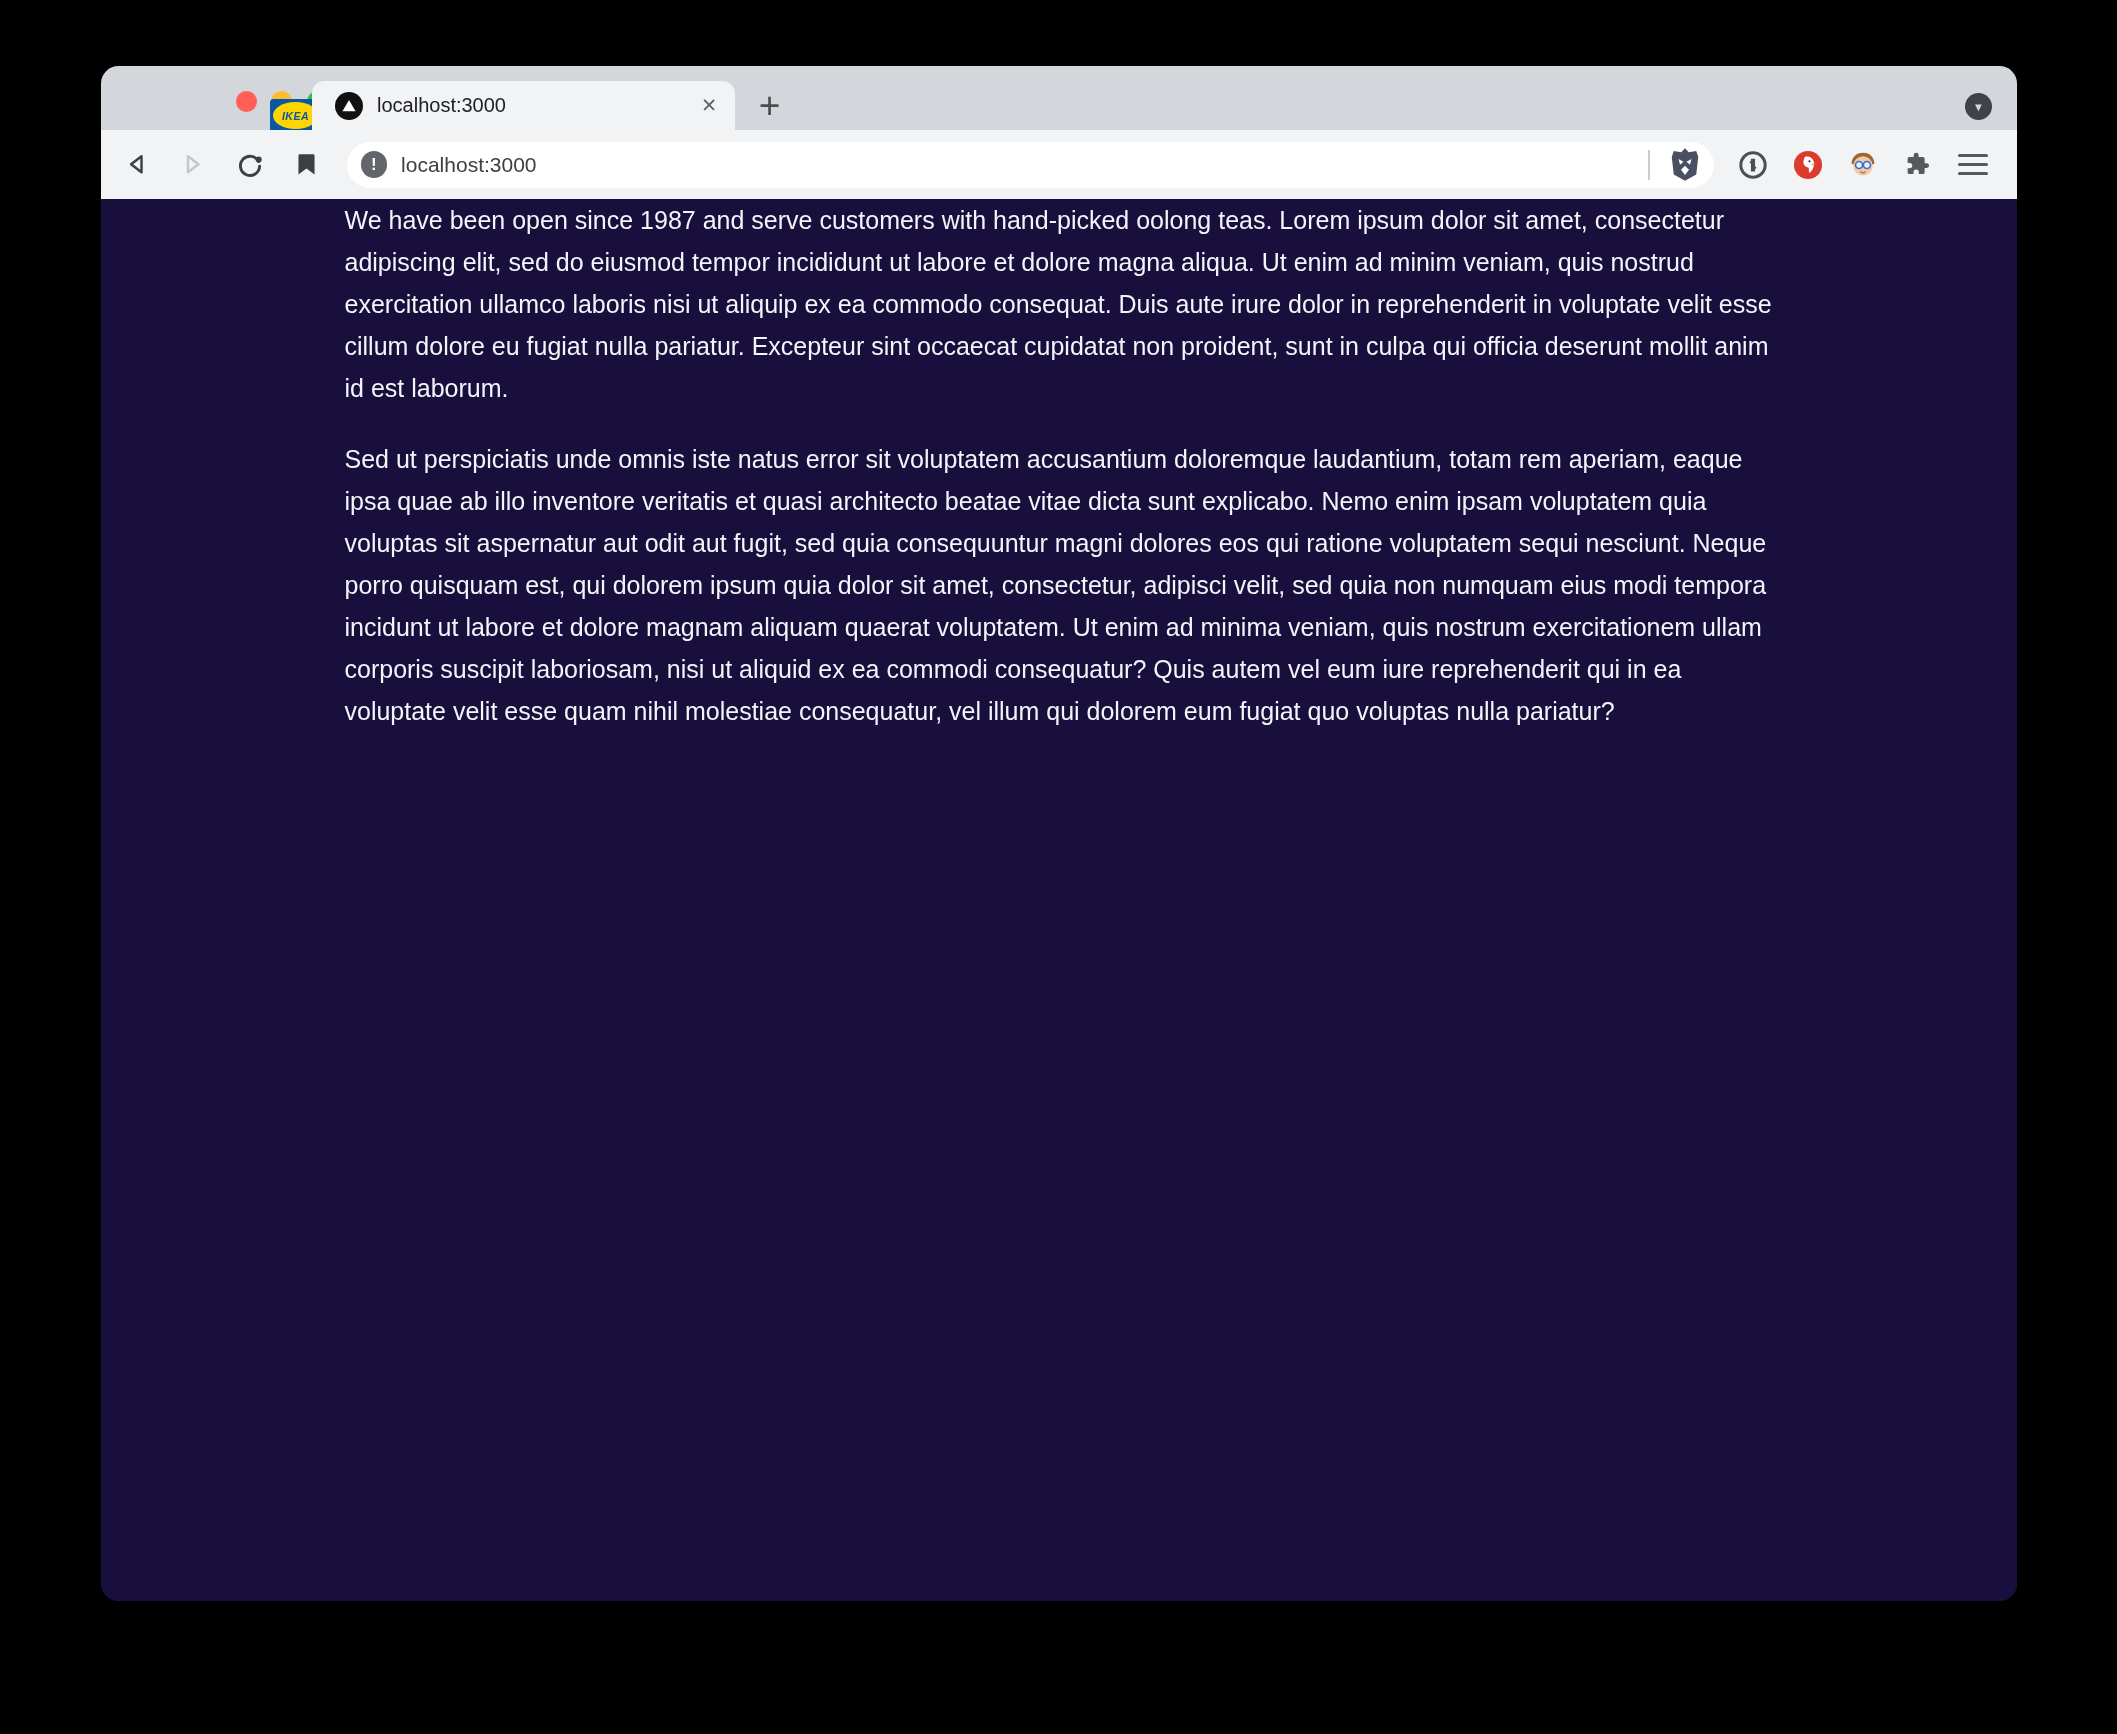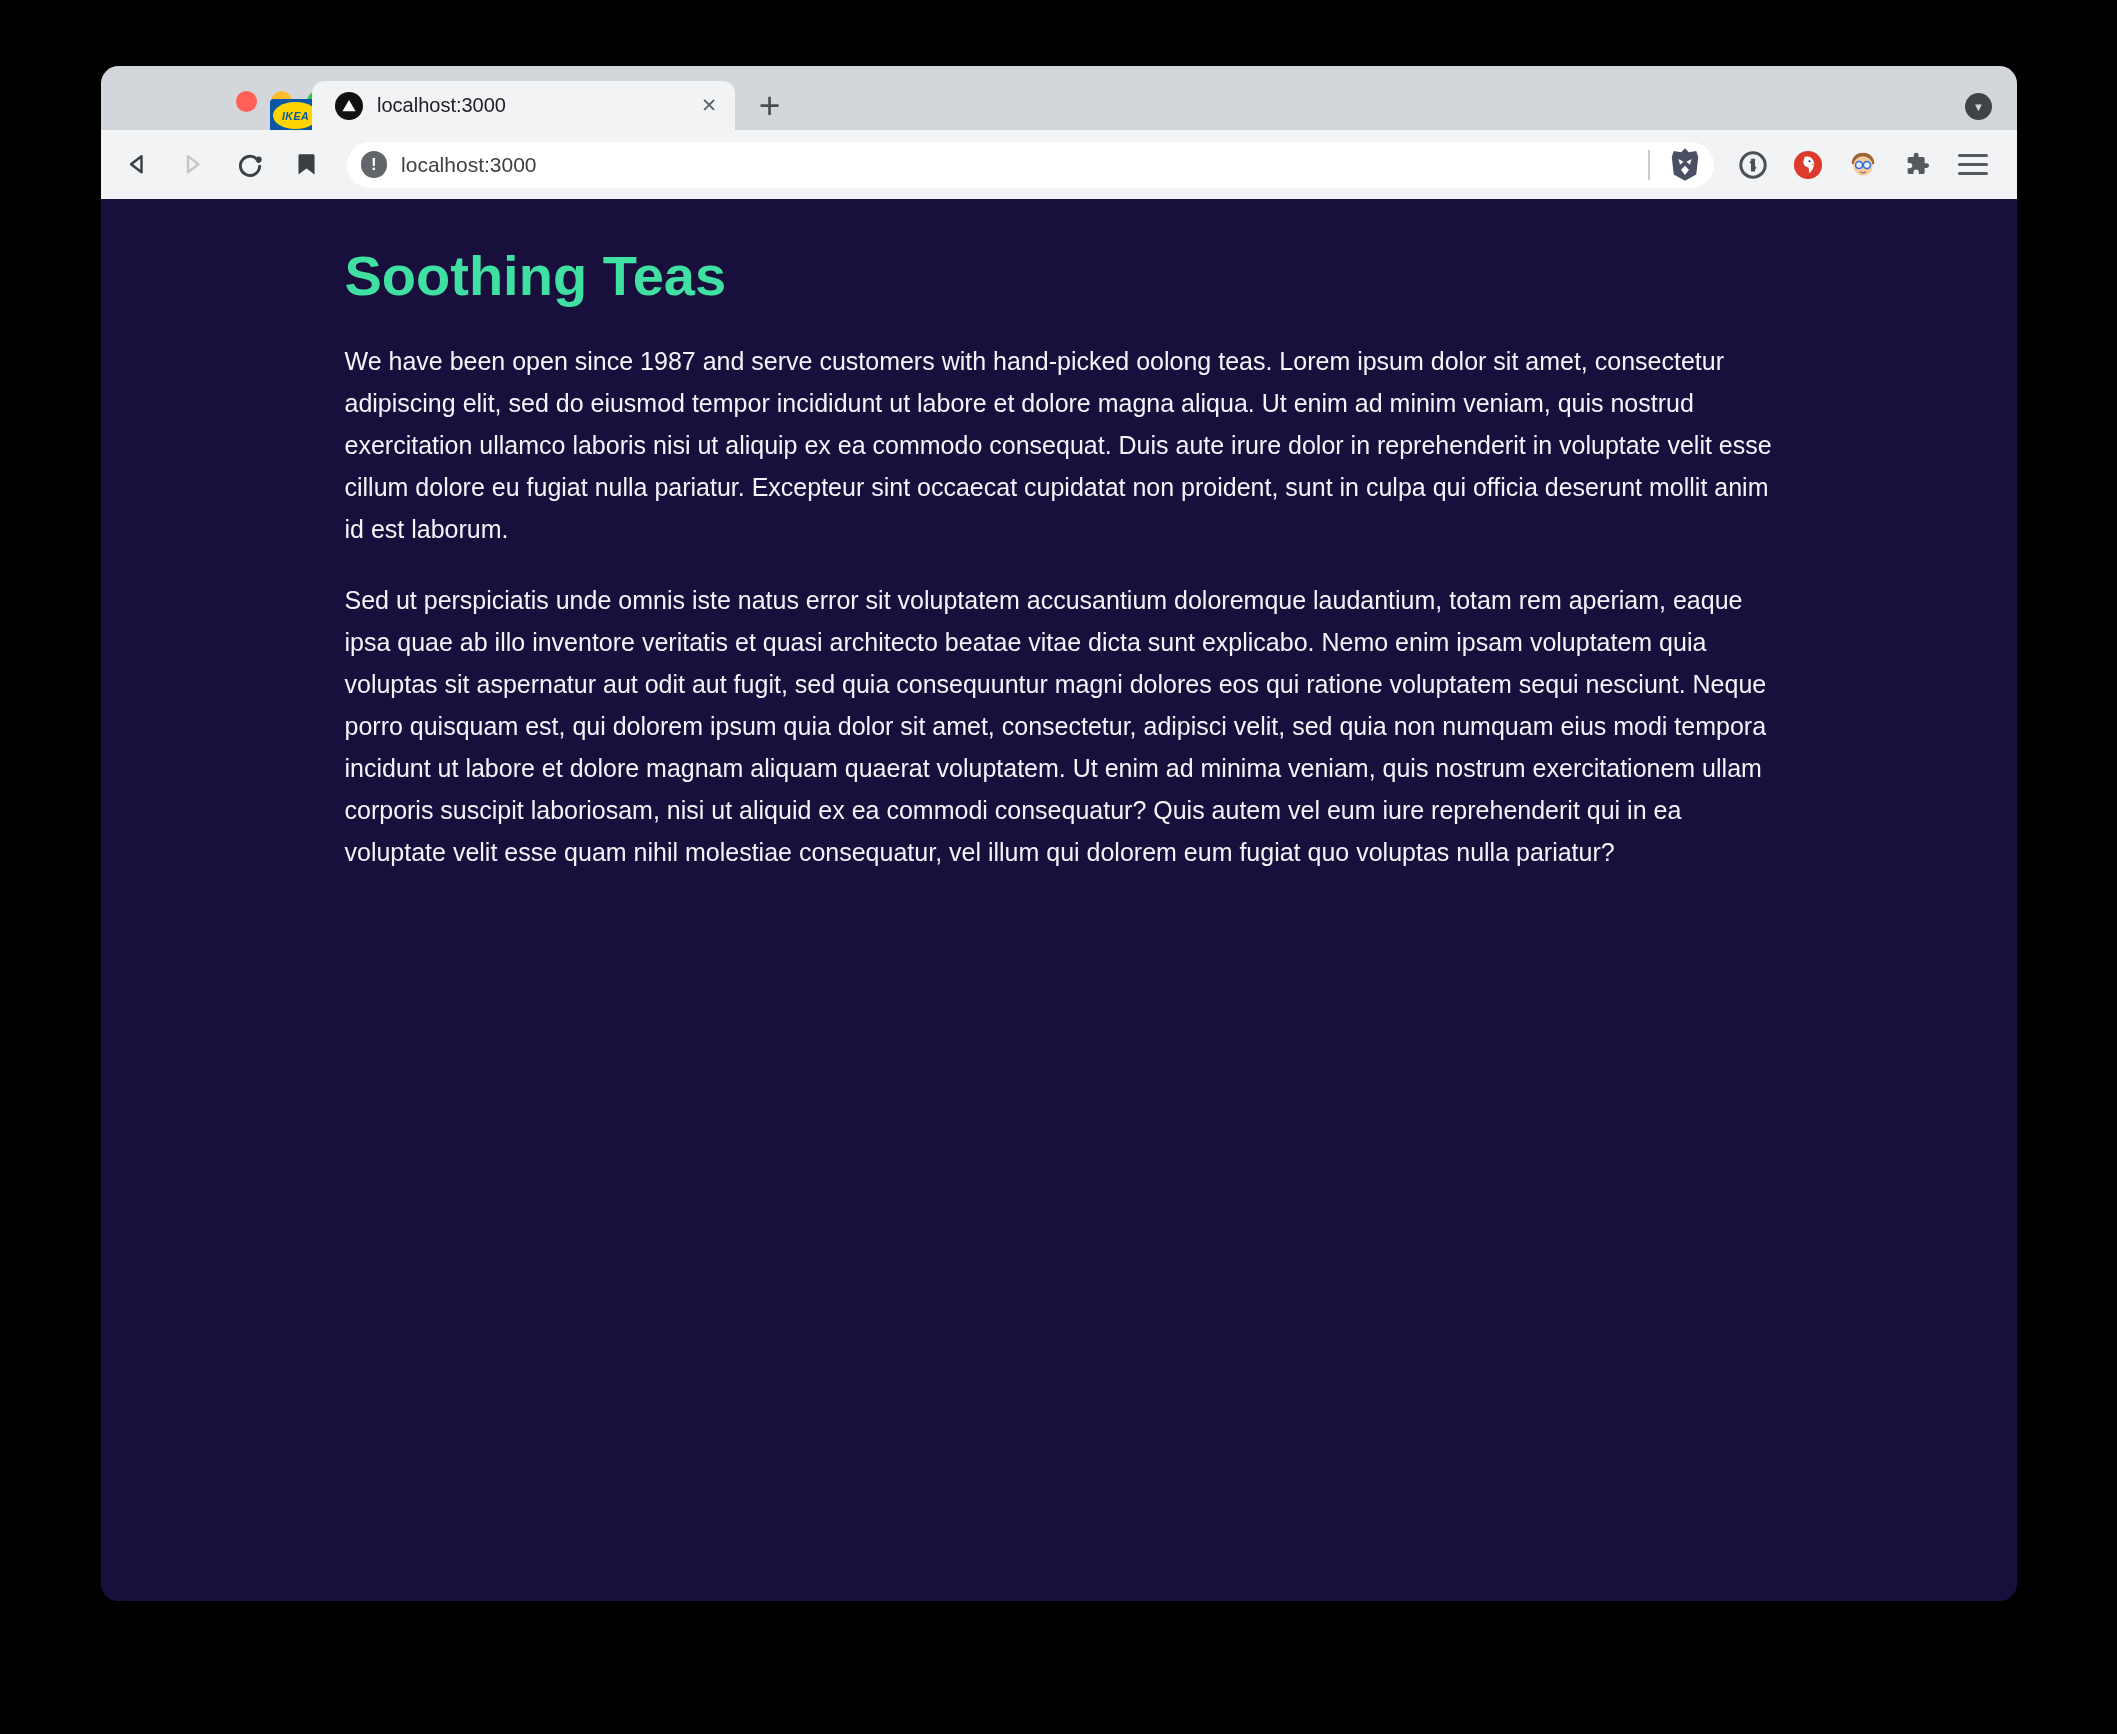--- a/index.html
+++ b/index.html
@@ -176,20 +176,19 @@
       <div class="burger">
         <div></div>
         <div></div>
         <div></div>
       </div>
     </div>
   </div>
 
   <div class="content">
     <div class="container">
-      <h1 class="page-title">Soothing Teas</h1>
       <p>We have been open since 1987 and serve customers with hand-picked oolong teas. Lorem ipsum dolor sit amet, consectetur adipiscing elit, sed do eiusmod tempor incididunt ut labore et dolore magna aliqua. Ut enim ad minim veniam, quis nostrud exercitation ullamco laboris nisi ut aliquip ex ea commodo consequat. Duis aute irure dolor in reprehenderit in voluptate velit esse cillum dolore eu fugiat nulla pariatur. Excepteur sint occaecat cupidatat non proident, sunt in culpa qui officia deserunt mollit anim id est laborum.</p>
       <p>Sed ut perspiciatis unde omnis iste natus error sit voluptatem accusantium doloremque laudantium, totam rem aperiam, eaque ipsa quae ab illo inventore veritatis et quasi architecto beatae vitae dicta sunt explicabo. Nemo enim ipsam voluptatem quia voluptas sit aspernatur aut odit aut fugit, sed quia consequuntur magni dolores eos qui ratione voluptatem sequi nesciunt. Neque porro quisquam est, qui dolorem ipsum quia dolor sit amet, consectetur, adipisci velit, sed quia non numquam eius modi tempora incidunt ut labore et dolore magnam aliquam quaerat voluptatem. Ut enim ad minima veniam, quis nostrum exercitationem ullam corporis suscipit laboriosam, nisi ut aliquid ex ea commodi consequatur? Quis autem vel eum iure reprehenderit qui in ea voluptate velit esse quam nihil molestiae consequatur, vel illum qui dolorem eum fugiat quo voluptas nulla pariatur?</p>
     </div>
   </div>
 
 </div>
 
 
 </body></html>

